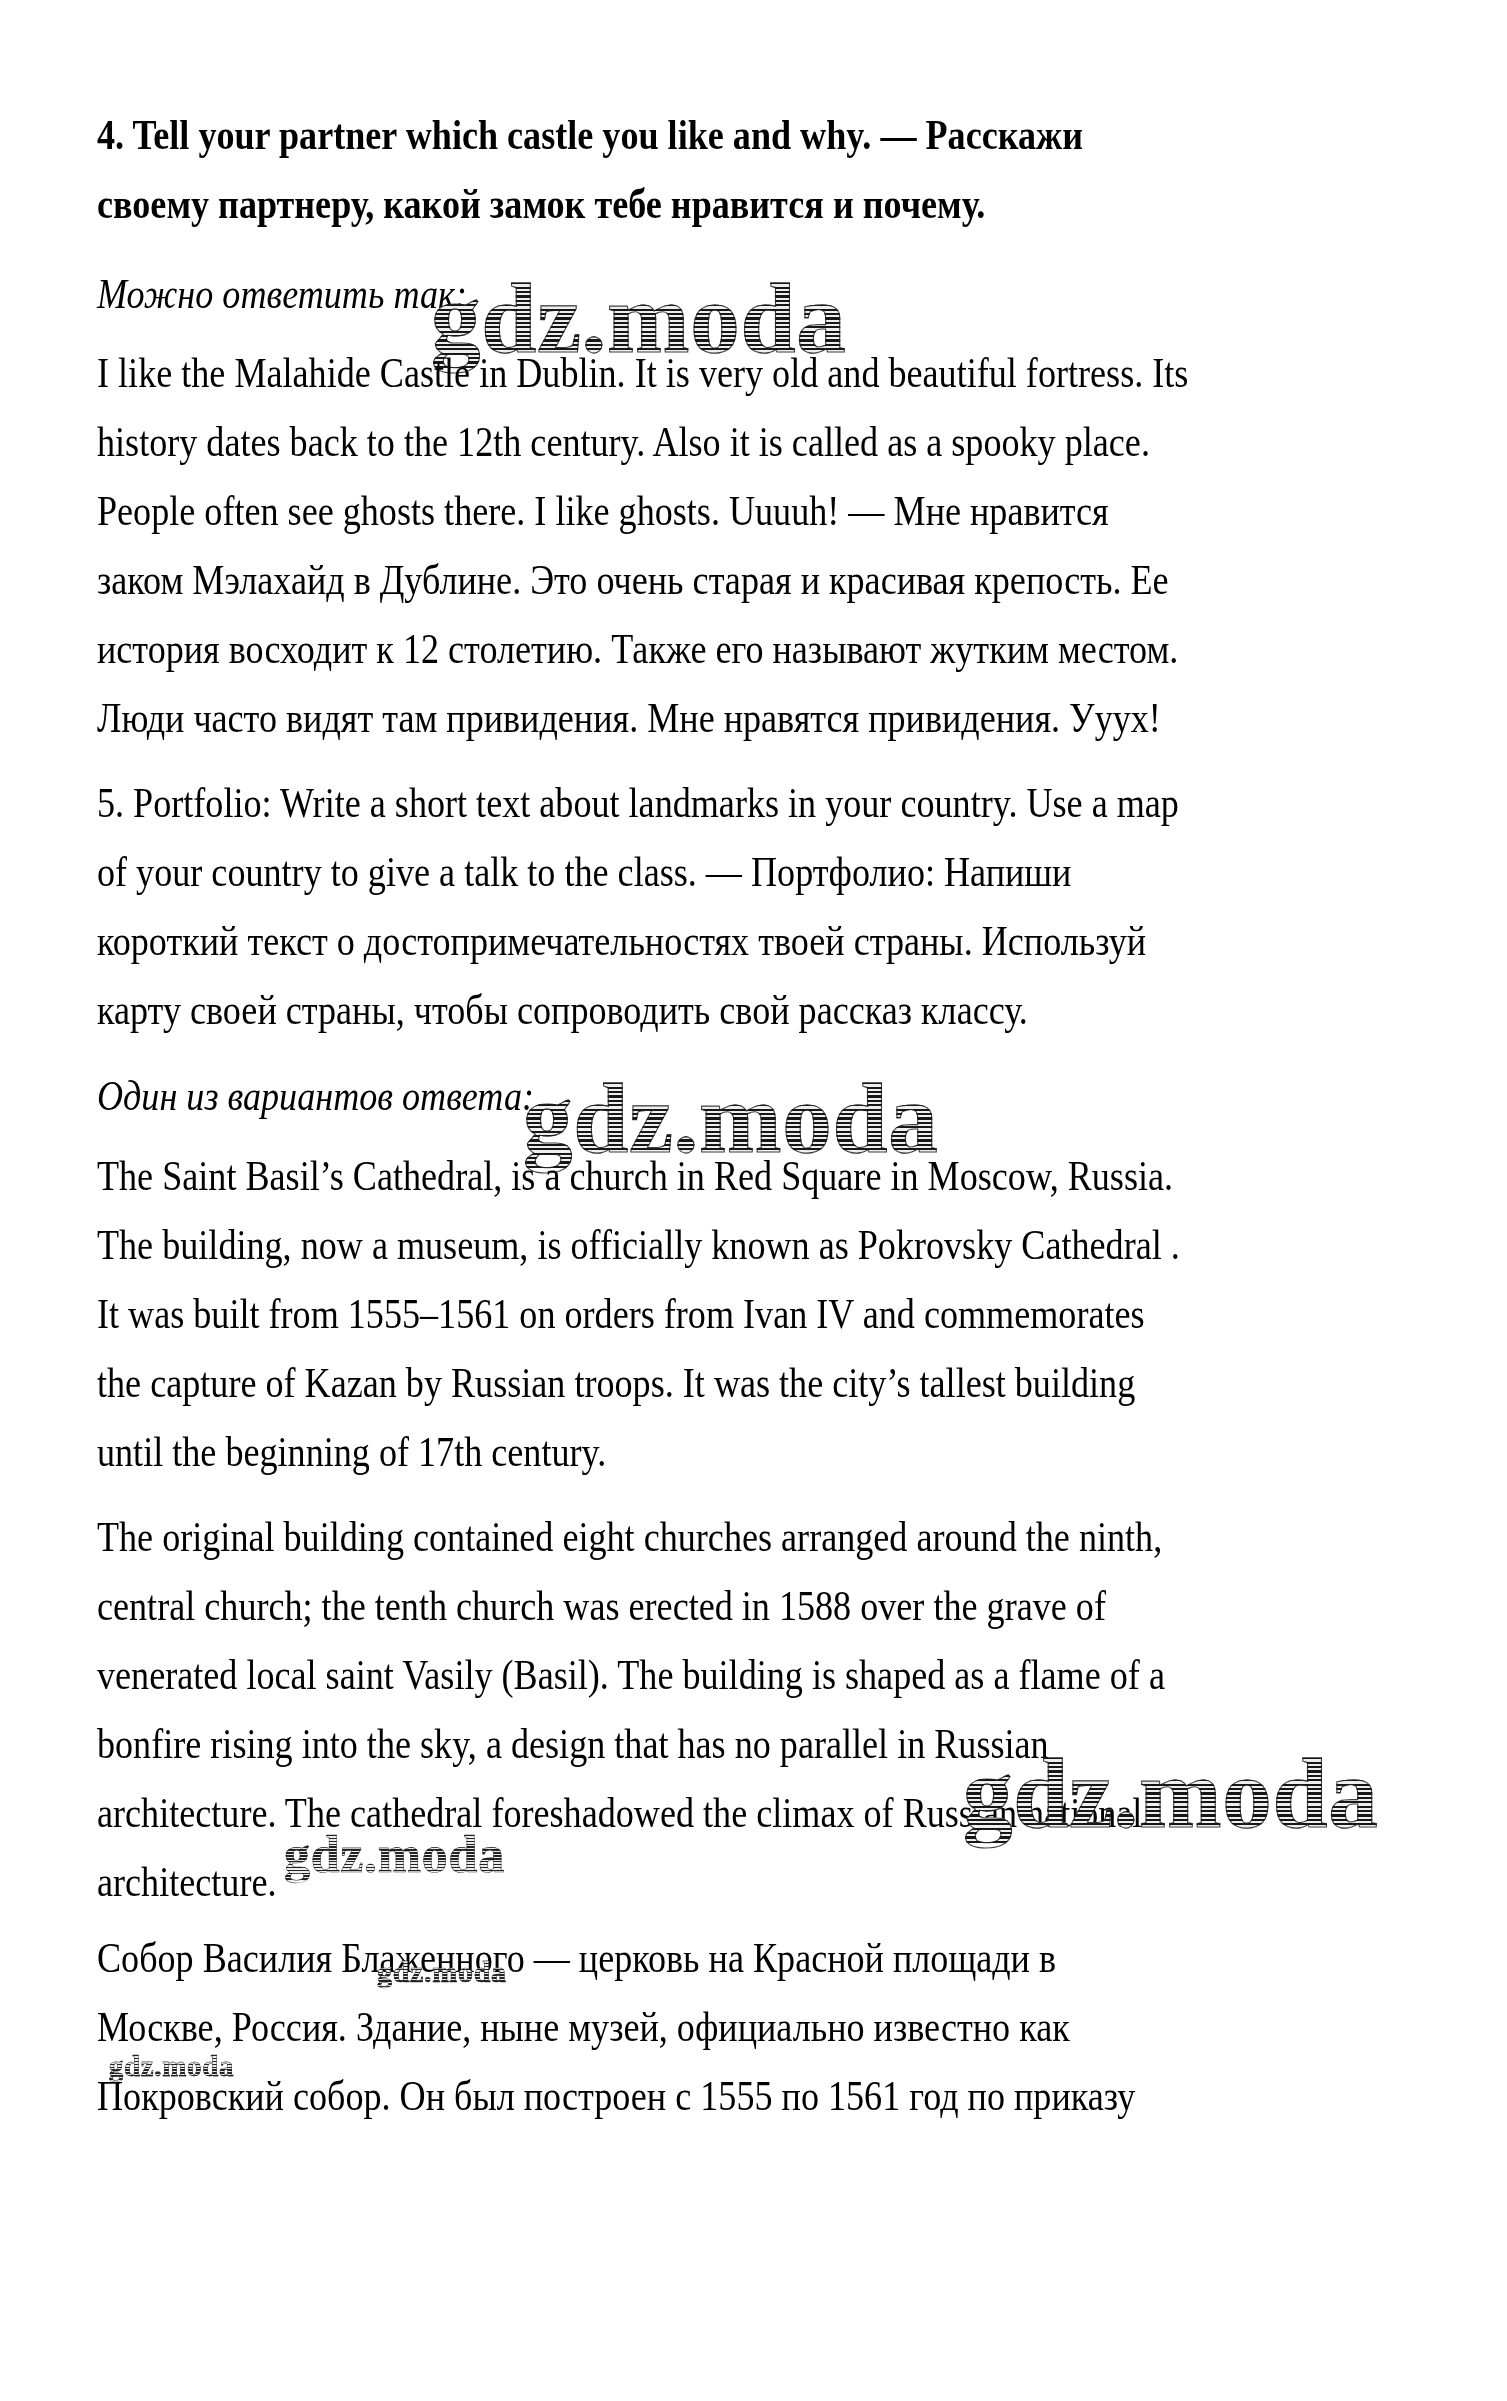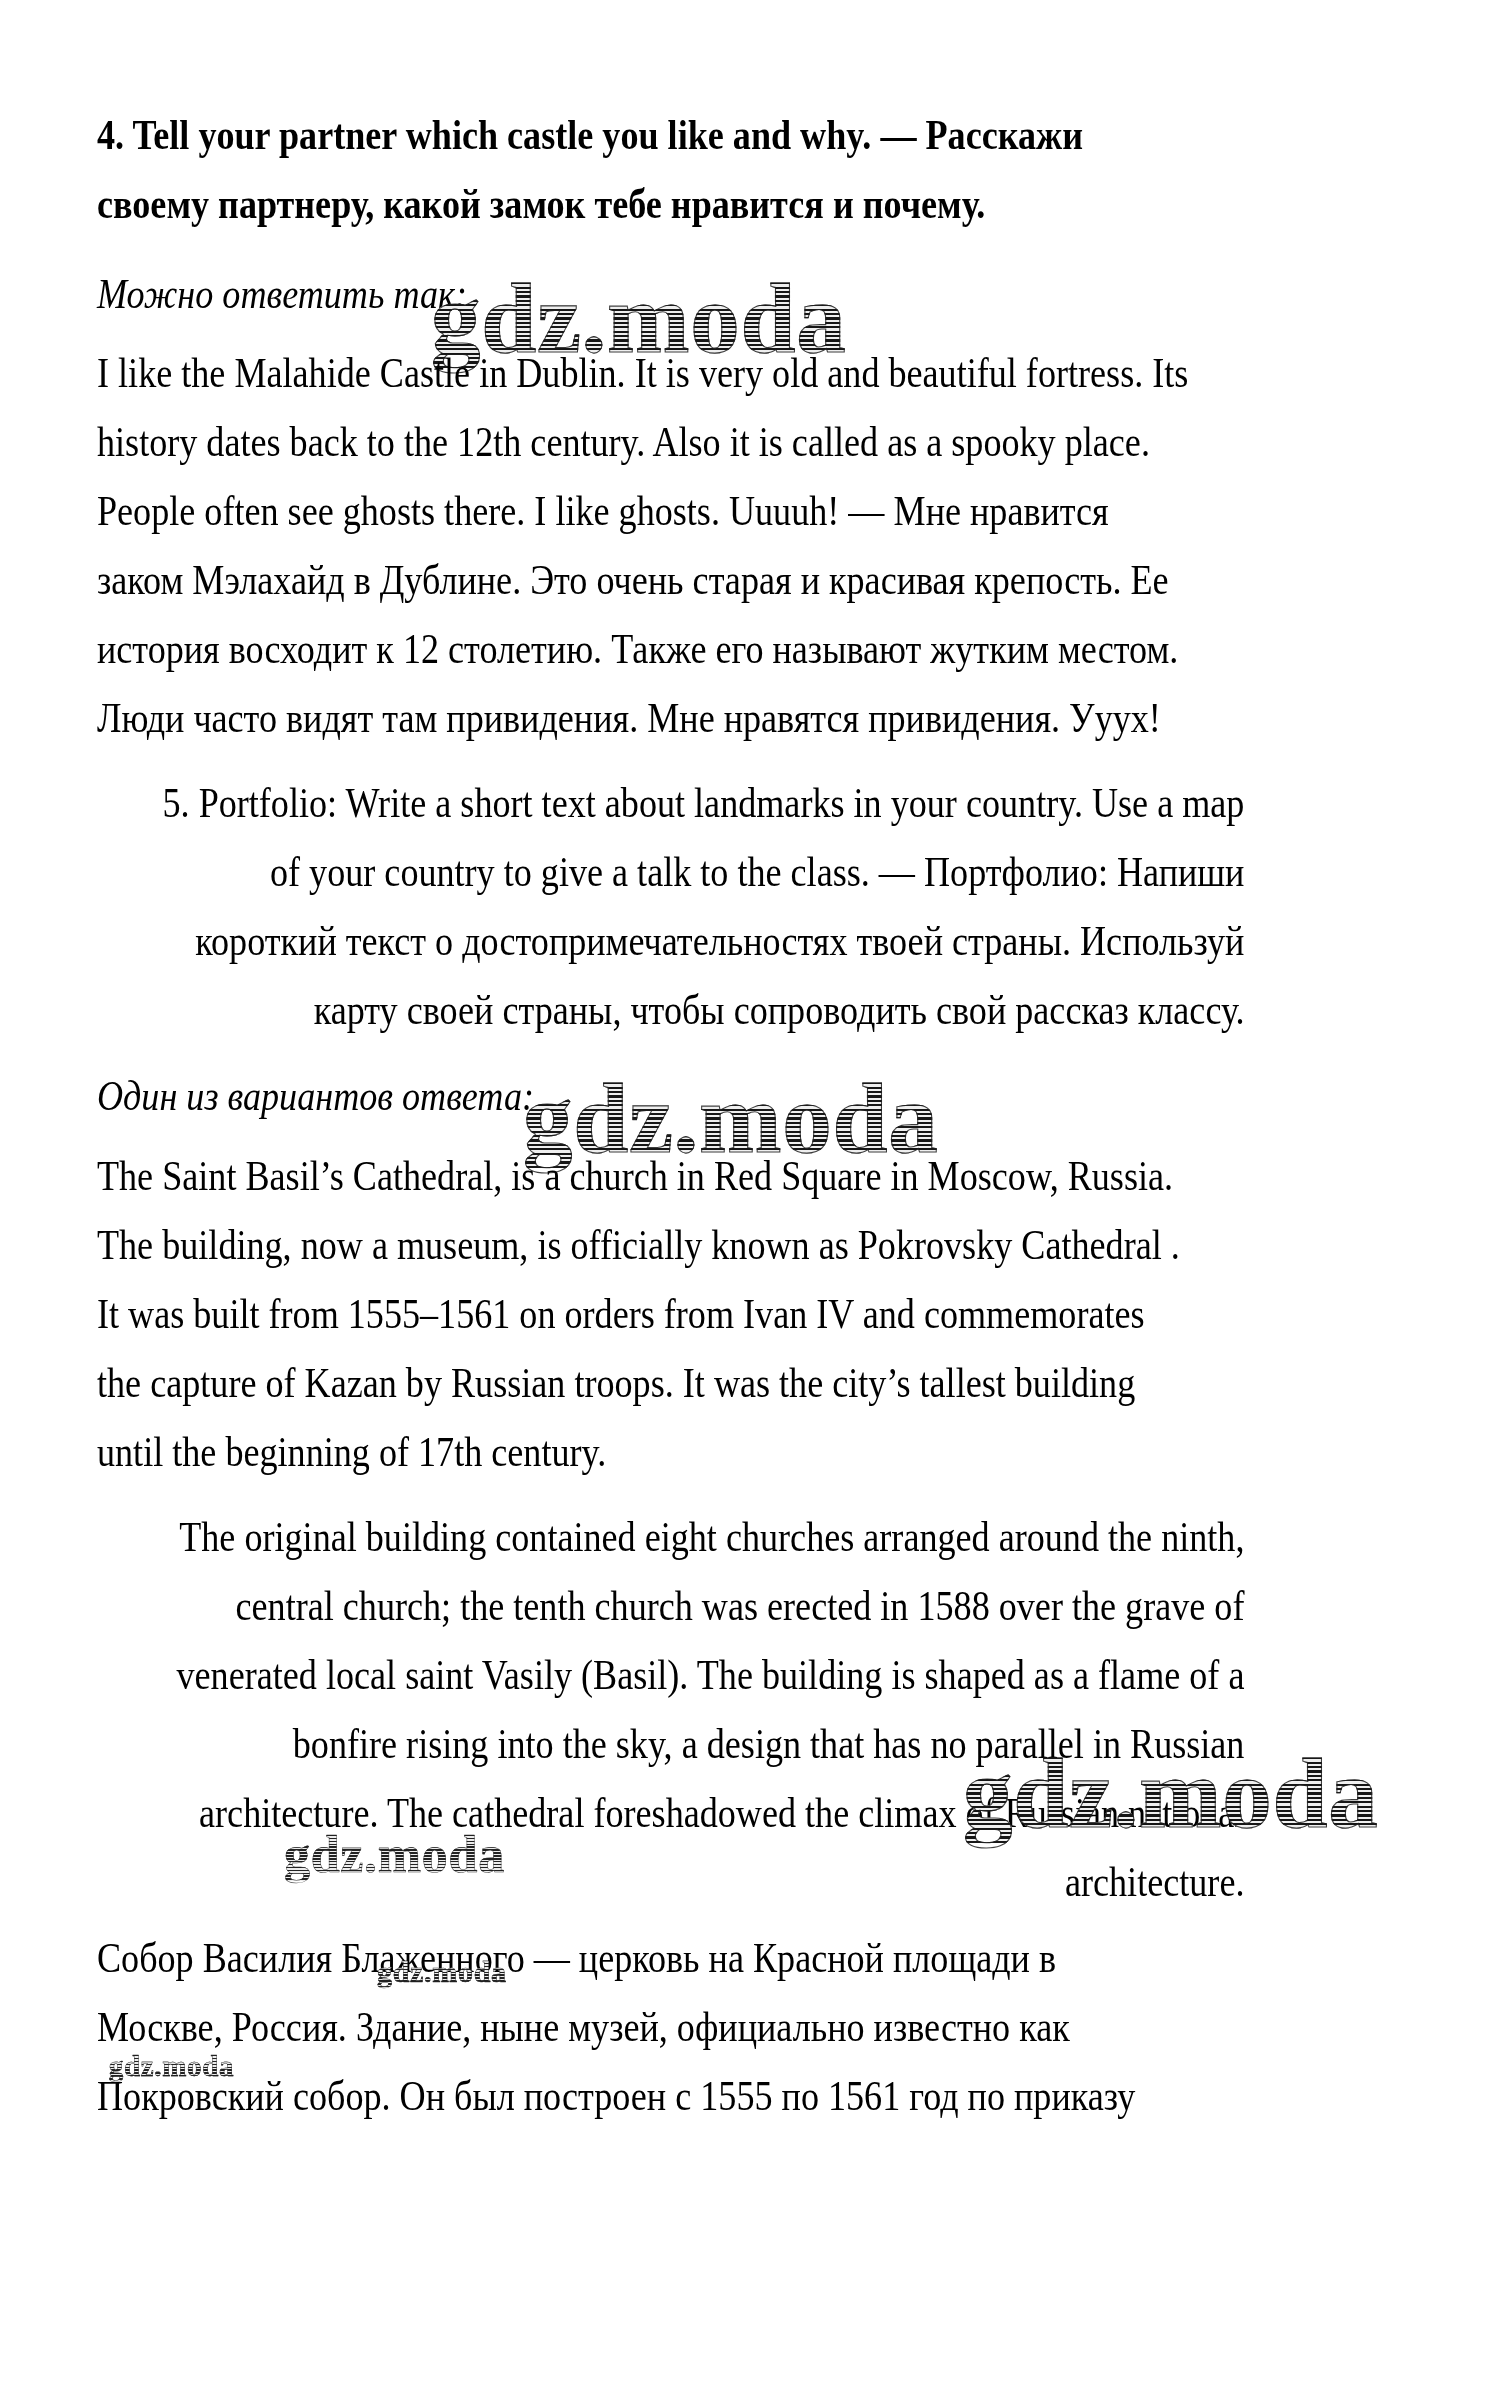--- a/index.html
+++ b/index.html
@@ -26,21 +26,21 @@
     transform: scaleX(0.84);
     transform-origin: 0 50%;
     color: #000000;
   }
   .bold .ln, .ln.bold { font-weight: 700; }
   .italic { font-style: italic; }
   .label-line { display: inline-block; }
 
   .mt-label-1 { margin-top: 20.6px; }
   .mt-body-sm { margin-top: 10.3px; font-family: Liberation Serif, serif; }
-  .mt-body    { margin-top: 16px; text-align: right; }
+  .mt-body    { margin-top: 16px; }
   .mt-label-2 { margin-top: 17.6px; }
   .mt-body-xs { margin-top: 7.3px; }
 
   
   .wm {
     position: absolute;
     font-family: Liberation Serif, serif;
     font-weight: 700;
     line-height: 1;
     white-space: nowrap;

